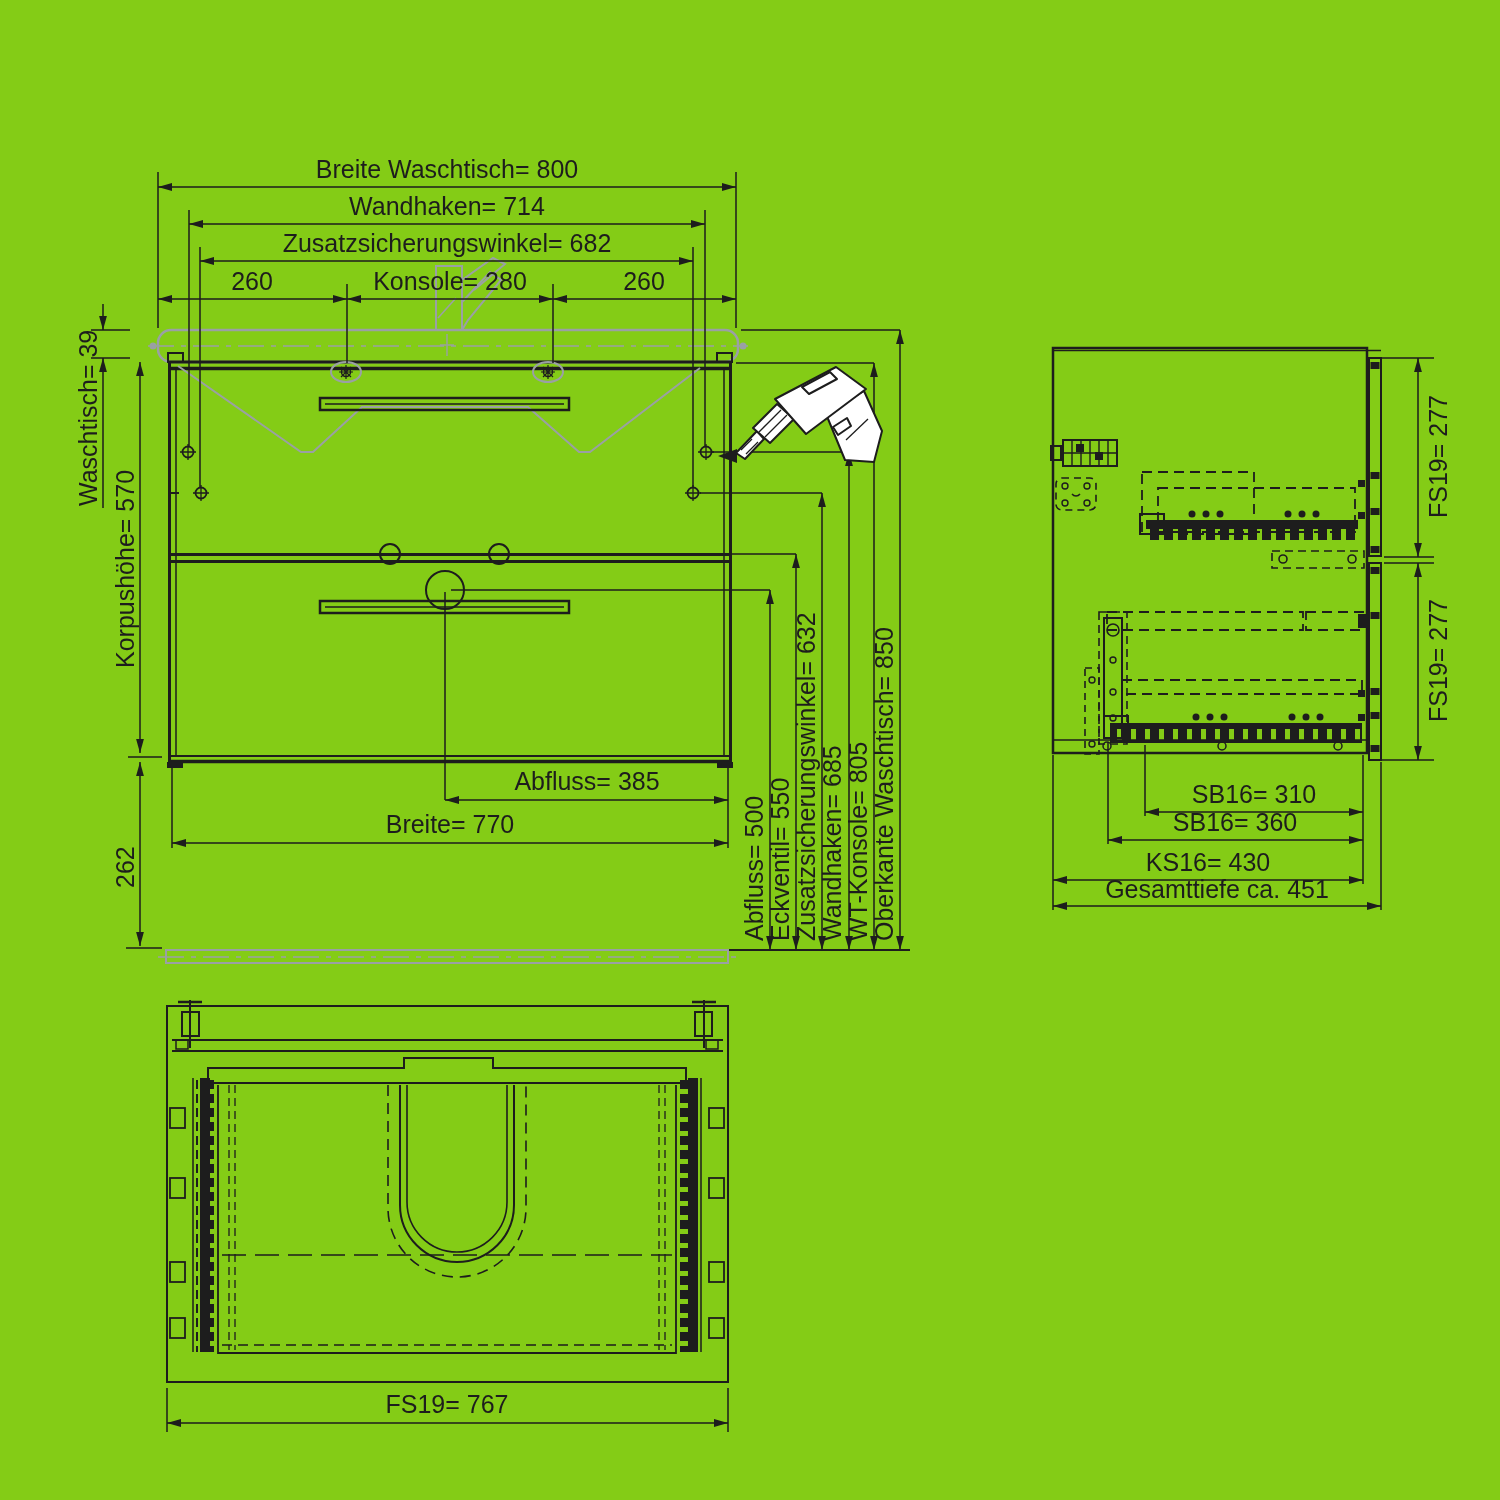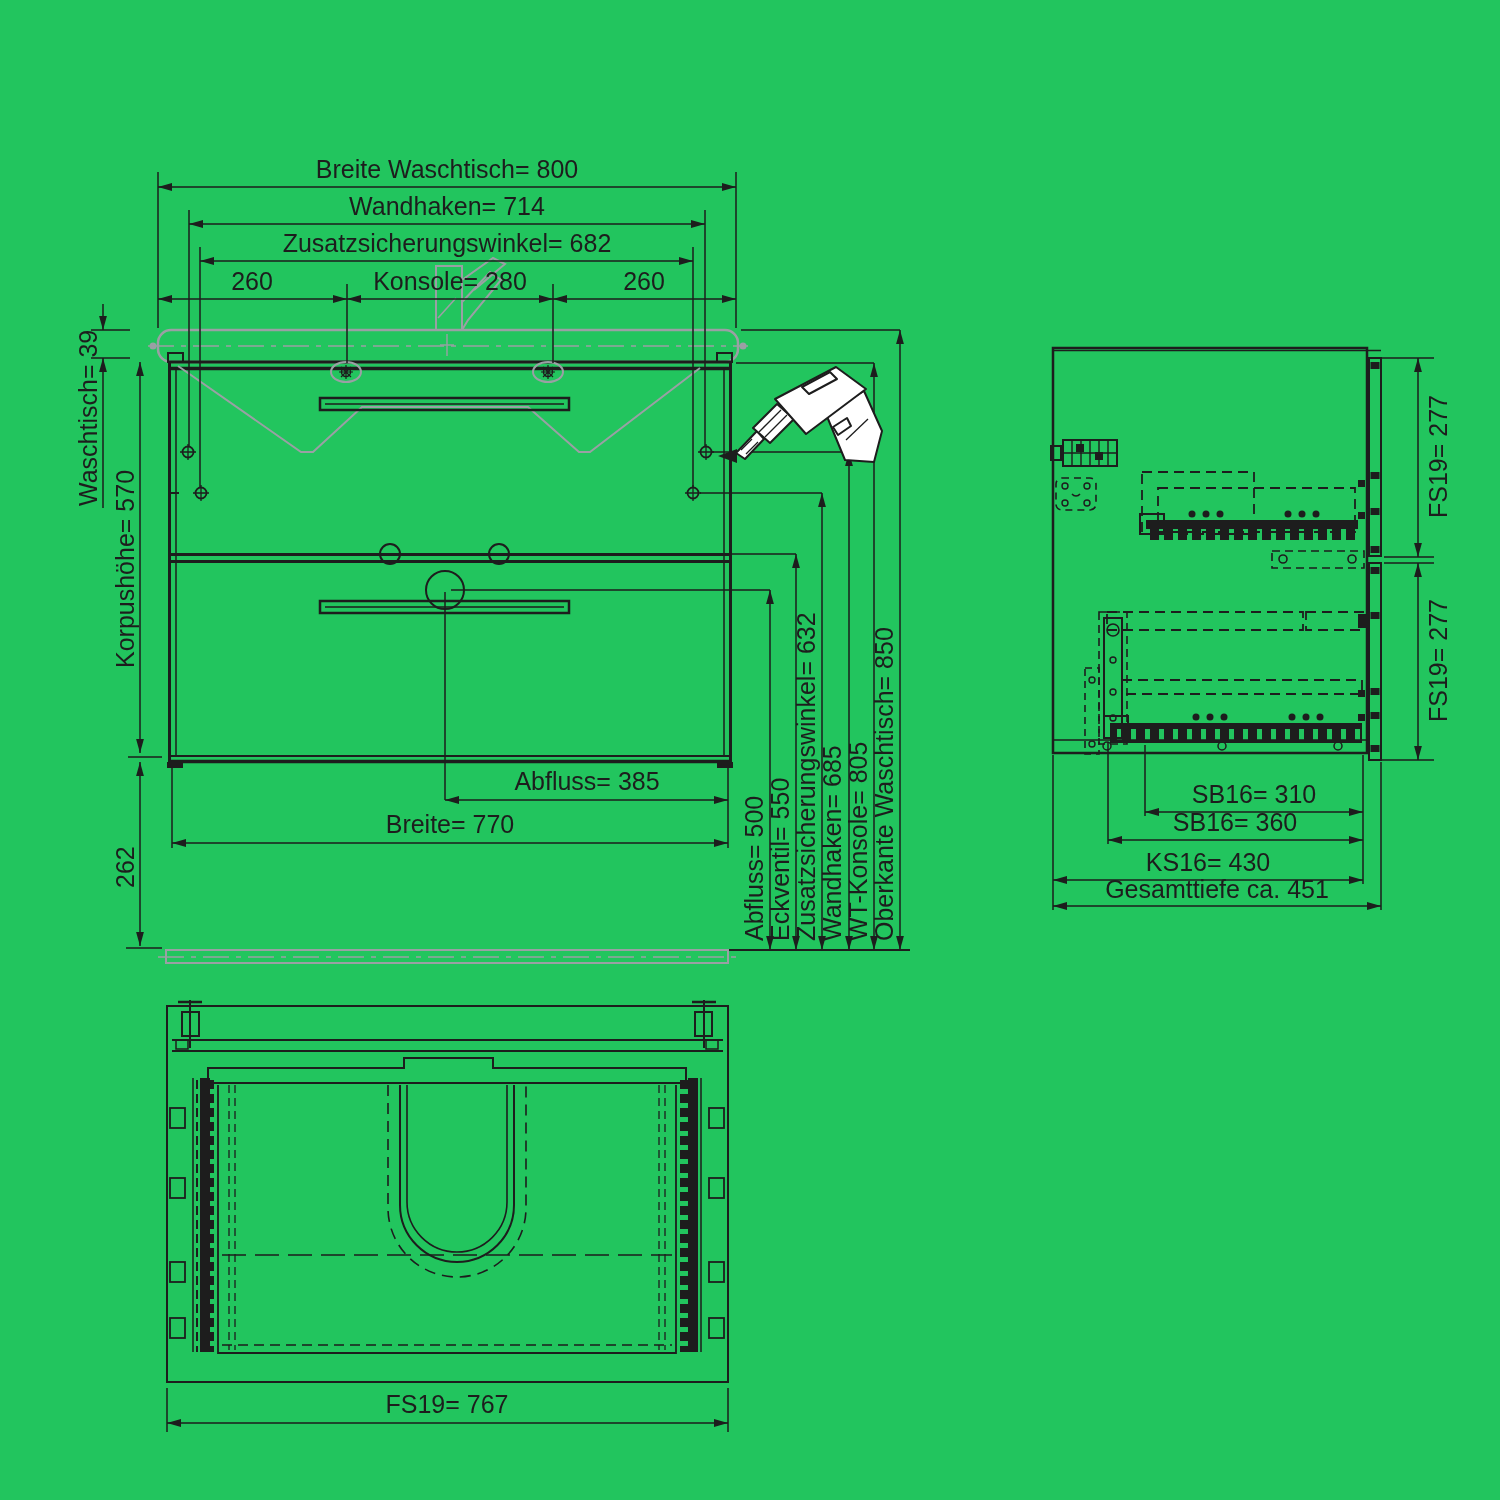--- a/index.html
+++ b/index.html
@@ -1,16 +1,16 @@
 <!DOCTYPE html>
 <html><head>
 <meta charset="utf-8">
 <style>
   html,body{margin:0;padding:0;background:#ffffff;}
-  .page{width:1500px;height:1500px;position:relative;background:#22c55e;overflow:hidden;}
+  .page{width:1500px;height:1500px;position:relative;background:#84cc16;overflow:hidden;}
   svg{display:block;}
   svg text{font-family:"Liberation Sans","DejaVu Sans",sans-serif;fill:#1d1d1d;font-size:25px;}
   .mid{text-anchor:middle;}
   .ln{stroke:#1d1d1d;fill:none;}
   .gln{stroke:#9aa0a4;fill:none;}
   .dark{fill:#1d1d1d;stroke:none;}
 </style>
 </head>
 <body>
 

